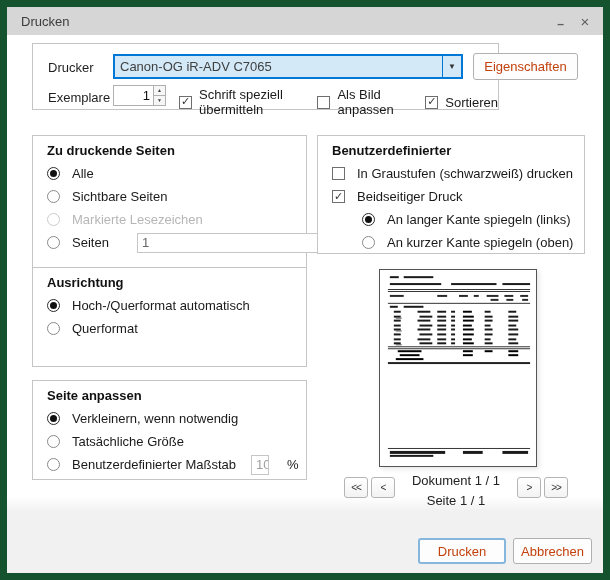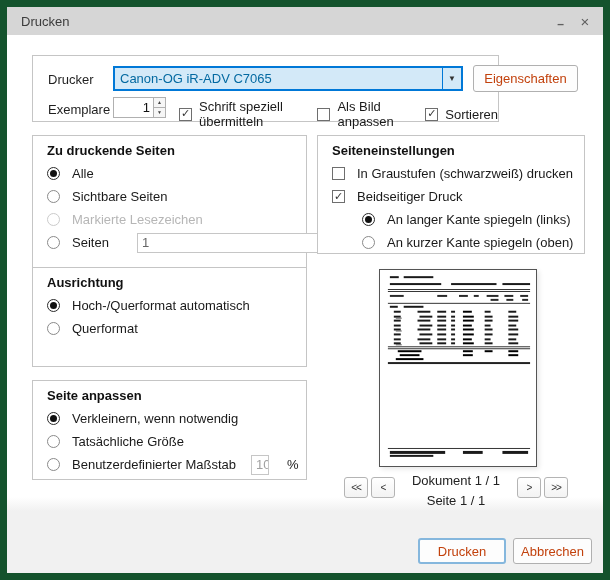--- a/index.html
+++ b/index.html
@@ -17,26 +17,26 @@
   .close-glyph { font-size:15px; }
 
   
   .content { position:absolute; top:28px; left:0; width:608px; height:550px;
              background:linear-gradient(180deg,#ffffff 0px,#ffffff 462px,#f1f1f1 476px,#f1f1f1 100%); }
 
   .groupbox { position:absolute; border:1px solid #c5c5c5; background:#fff; }
   .group-title { font-weight:bold; color:#111; padding:7px 0 4px 14px; }
 
   
-  #g-top { left:25px; top:20px; width:467px; height:67px;padding-left:14px; }
+  #g-top { left:25px; top:8px; width:467px; height:67px;padding-left:14px; }
   .fld-label { position:absolute; color:#1f1f1f; }
 
   .combo { position:absolute; left:80px; top:10px; width:350px; height:25px; border:2px solid #0078d7;
            background:#d3e9f8; display:flex; align-items:center; cursor:default; }
-  .combo-value { flex:1; padding-left:5px; color:#0369a1; white-space:nowrap; overflow:hidden; }
+  .combo-value { flex:1; padding-left:5px; color:#404040; white-space:nowrap; overflow:hidden; }
   .combo-arrow-zone { width:19px; align-self:stretch; border-left:1px solid #0078d7; display:flex; align-items:center; justify-content:center; }
   .combo-arrow { font-size:8px; color:#333; }
 
   .btn { border:1px solid #b0b0b0; border-radius:3px; background:#fdfdfd; color:#c2410c; font-size:13px;
          display:flex; align-items:center; justify-content:center; cursor:default; }
   #btn-props { position:absolute; left:440px; top:9px; width:105px; height:27px; }
 
   .num-wrap { position:absolute; left:80px; top:41px; display:flex; }
   .num-input { width:40px; height:21px; border:1px solid #b0b0b0; border-right:none; text-align:right; padding-right:3px;
                font-family:inherit; font-size:13px; color:#111; background:#fff; }
@@ -170,21 +170,21 @@
         <span class="opt-label">Markierte Lesezeichen</span>
       </div>
       <div class="opt-row">
         <span class="radio"></span>
         <span class="opt-label">Seiten</span>
         <input class="inline-input" id="pages-input" value="1" style="">
       </div>
     </div>
 
     <div class="groupbox" id="g-settings">
-      <div class="group-title">Seiteneinstellungen</div>
+      <div class="group-title">Benutzerdefinierter</div>
       <div class="opt-row">
         <span class="checkbox"></span>
         <span class="opt-label">In Graustufen (schwarzweiß) drucken</span>
       </div>
       <div class="opt-row">
         <span class="checkbox">
             <span class="check">✓</span>
           </span>
         <span class="opt-label">Beidseitiger Druck</span>
       </div>

